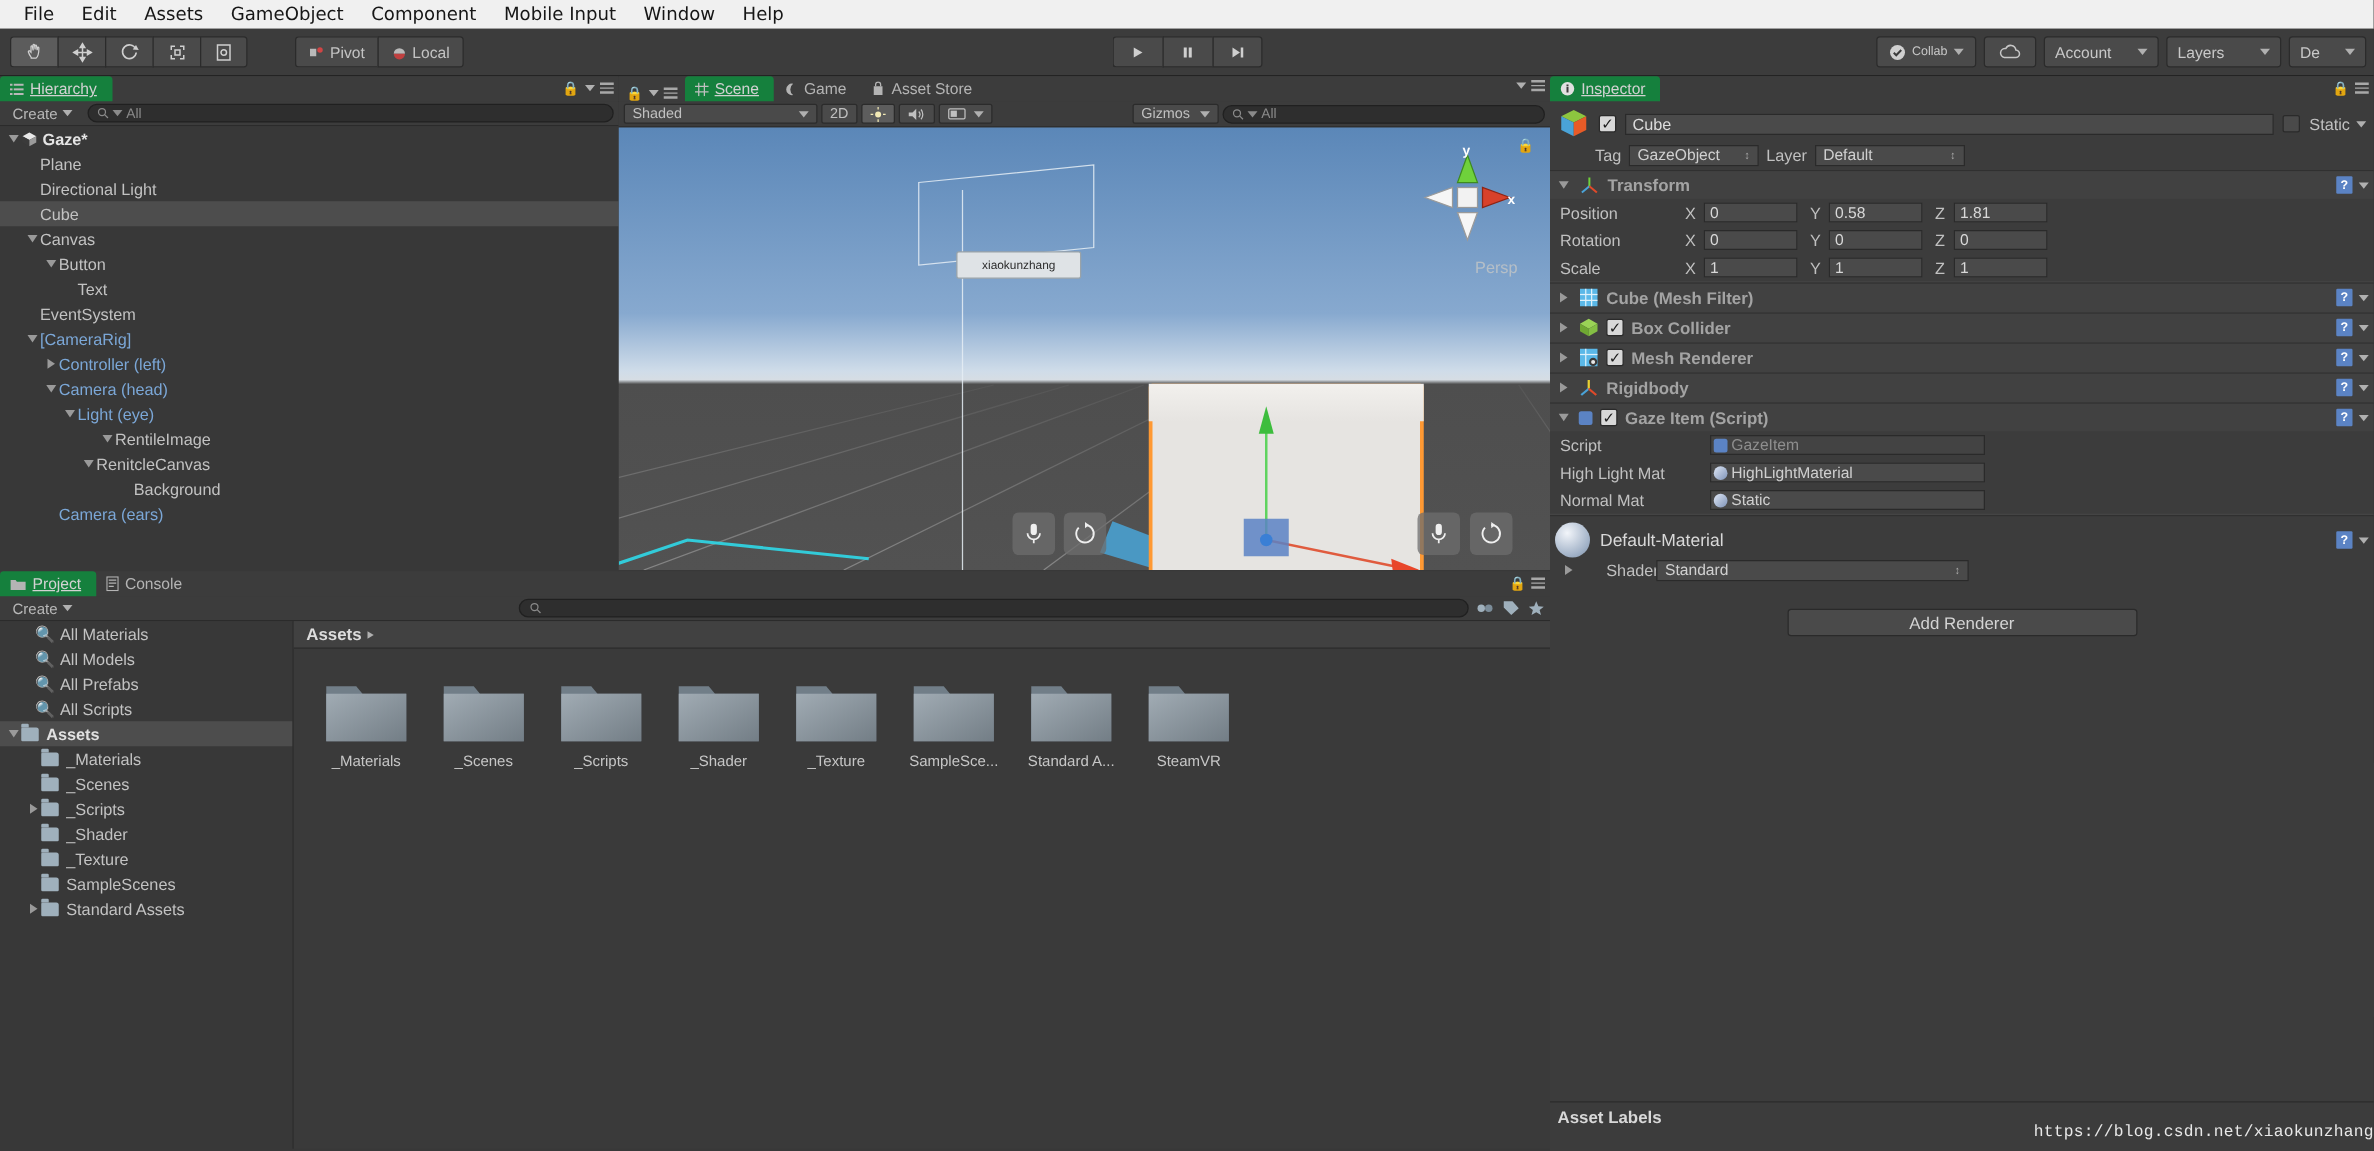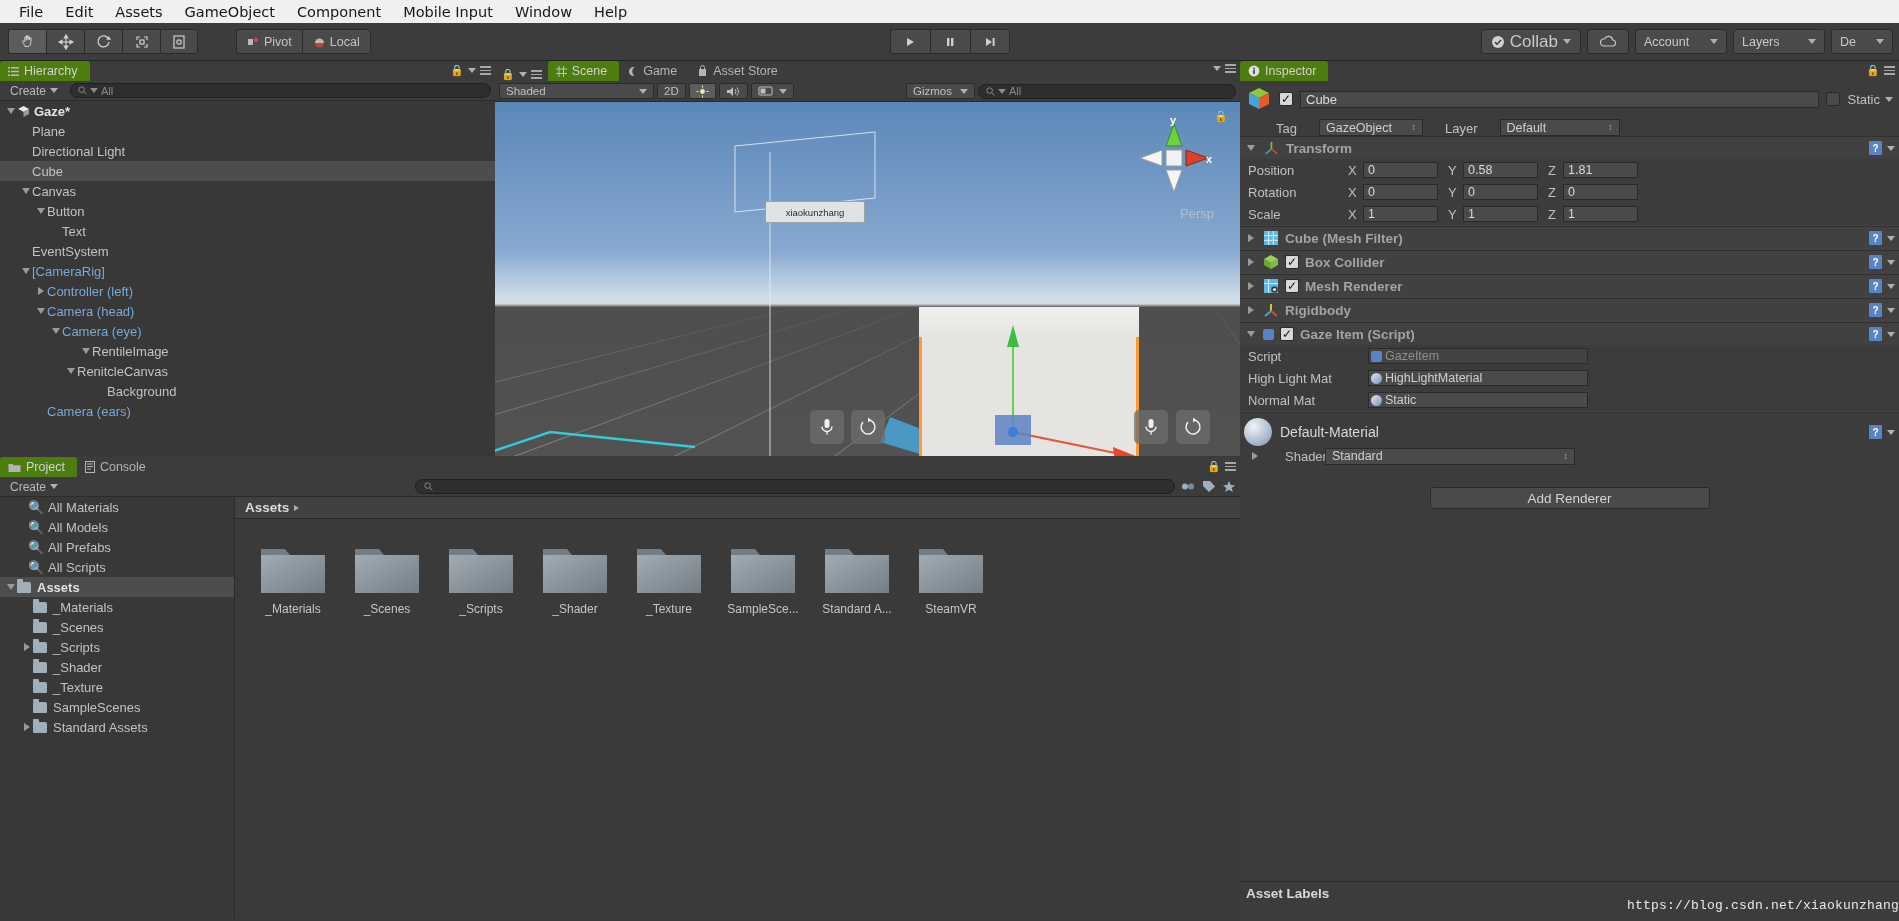--- a/index.html
+++ b/index.html
@@ -60,21 +60,21 @@
   }
   .playbtn:first-child { border-radius: 3px 0 0 3px; }
   .playbtn:last-child { border-radius: 0 3px 3px 0; border-right: 1px solid #2b2b2b; }
 
   .rightgroup {
     position: absolute; right: 6px; display: flex; align-items: center; gap: 6px;
   }
   .collabbtn {
     height: 25px; background: #4a4a4a; border: 1px solid #2b2b2b; border-radius: 3px;
     display: flex; align-items: center; gap: 5px; padding: 0 9px; color: #c8c8c8;
-    font-size: 17px;
+    font-size: 10px;
   }
   .cloudbtn {
     width: 42px; height: 25px; background: #4a4a4a; border: 1px solid #2b2b2b;
     border-radius: 3px; display: flex; align-items: center; justify-content: center;
   }
   .ddbtn {
     height: 25px; background: #4a4a4a; border: 1px solid #2b2b2b; border-radius: 3px;
     display: flex; align-items: center; padding: 0 8px; color: #c8c8c8; font-size: 12.5px;
     min-width: 92px; justify-content: space-between; gap: 12px;
   }
@@ -83,21 +83,21 @@
   
   .panel { position: absolute; background: #383838; }
   .tabbar {
     height: 20px; background: #3c3c3c; display: flex; align-items: flex-end;
     position: relative;
   }
   .tab {
     height: 20px; padding: 0 12px 0 8px; display: flex; align-items: center; gap: 5px;
     color: #b4b4b4; font-size: 12.5px; background: transparent;
   }
-  .tab.active { background: #4d7c0f; border-radius: 3px 3px 0 0; color: #d2d2d2; }
+  .tab.active { background: #15803d; border-radius: 3px 3px 0 0; color: #d2d2d2; text-decoration: underline; }
   .tabicons { position: absolute; right: 4px; top: 3px; display: flex; align-items: center; gap: 4px; }
 
   .subbar {
     height: 20px; background: #3c3c3c; display: flex; align-items: center;
     padding: 0 4px; gap: 6px; border-bottom: 1px solid #2b2b2b;
   }
   .createbtn { display:flex; align-items:center; gap:4px; color:#b8b8b8; font-size:12px; padding:1px 6px; }
   .searchbox {
     flex: 1; height: 15px; background: #2e2e2e; border: 1px solid #202020;
     border-radius: 8px; display: flex; align-items: center; padding: 0 7px; gap: 3px;
@@ -146,21 +146,21 @@
     width: 14px; height: 14px; background: #d8d8d8; border: 1px solid #2a2a2a;
     border-radius: 2px; display:flex; align-items:center; justify-content:center;
     color: #1a1a1a; font-size: 12px; line-height: 1; flex: none;
   }
   .chk.empty { background: #4a4a4a; border-color:#2a2a2a; }
   .nameinput {
     flex: 1; height: 17px; background: #4a4a4a; border: 1px solid #2a2a2a;
     color: #dcdcdc; font-size: 13px; padding: 0 5px; display:flex; align-items:center;
   }
   .statictog { display:flex; align-items:center; gap:5px; color:#c0c0c0; font-size:13px; }
-  .tagrow { display:flex; align-items:flex-end; gap:22px; height: 24px; padding-left: 30px; }
+  .tagrow { display:flex; align-items:center; gap:6px; height: 24px; padding-left: 30px; }
   .lbl { color: #c0c0c0; font-size: 13px; }
   .popup {
     height: 17px; background: #4a4a4a; border: 1px solid #2a2a2a; color: #d0d0d0;
     font-size: 12.5px; padding: 0 6px; display:flex; align-items:center;
     justify-content: space-between; gap: 8px; min-width: 104px;
   }
   .updown { color:#aaa; font-size:9px; line-height:1; }
 
   .comp {
     border-top: 1px solid #303030; border-bottom: 1px solid #444;
@@ -481,21 +481,21 @@
           <span class="arrow down">
             <i></i>
           </span>
           <span>Camera (head)</span>
         </div>
         <div class="hrow prefab">
           <span style="width: 49px; flex: 0 0 auto;"></span>
           <span class="arrow down">
             <i></i>
           </span>
-          <span>Camera (eye)</span>
+          <span>Light (eye)</span>
         </div>
         <div class="hrow">
           <span style="width: 79px; flex: 0 0 auto;"></span>
           <span class="arrow down">
             <i></i>
           </span>
           <span>RentileImage</span>
         </div>
         <div class="hrow">
           <span style="width: 64px; flex: 0 0 auto;"></span>

